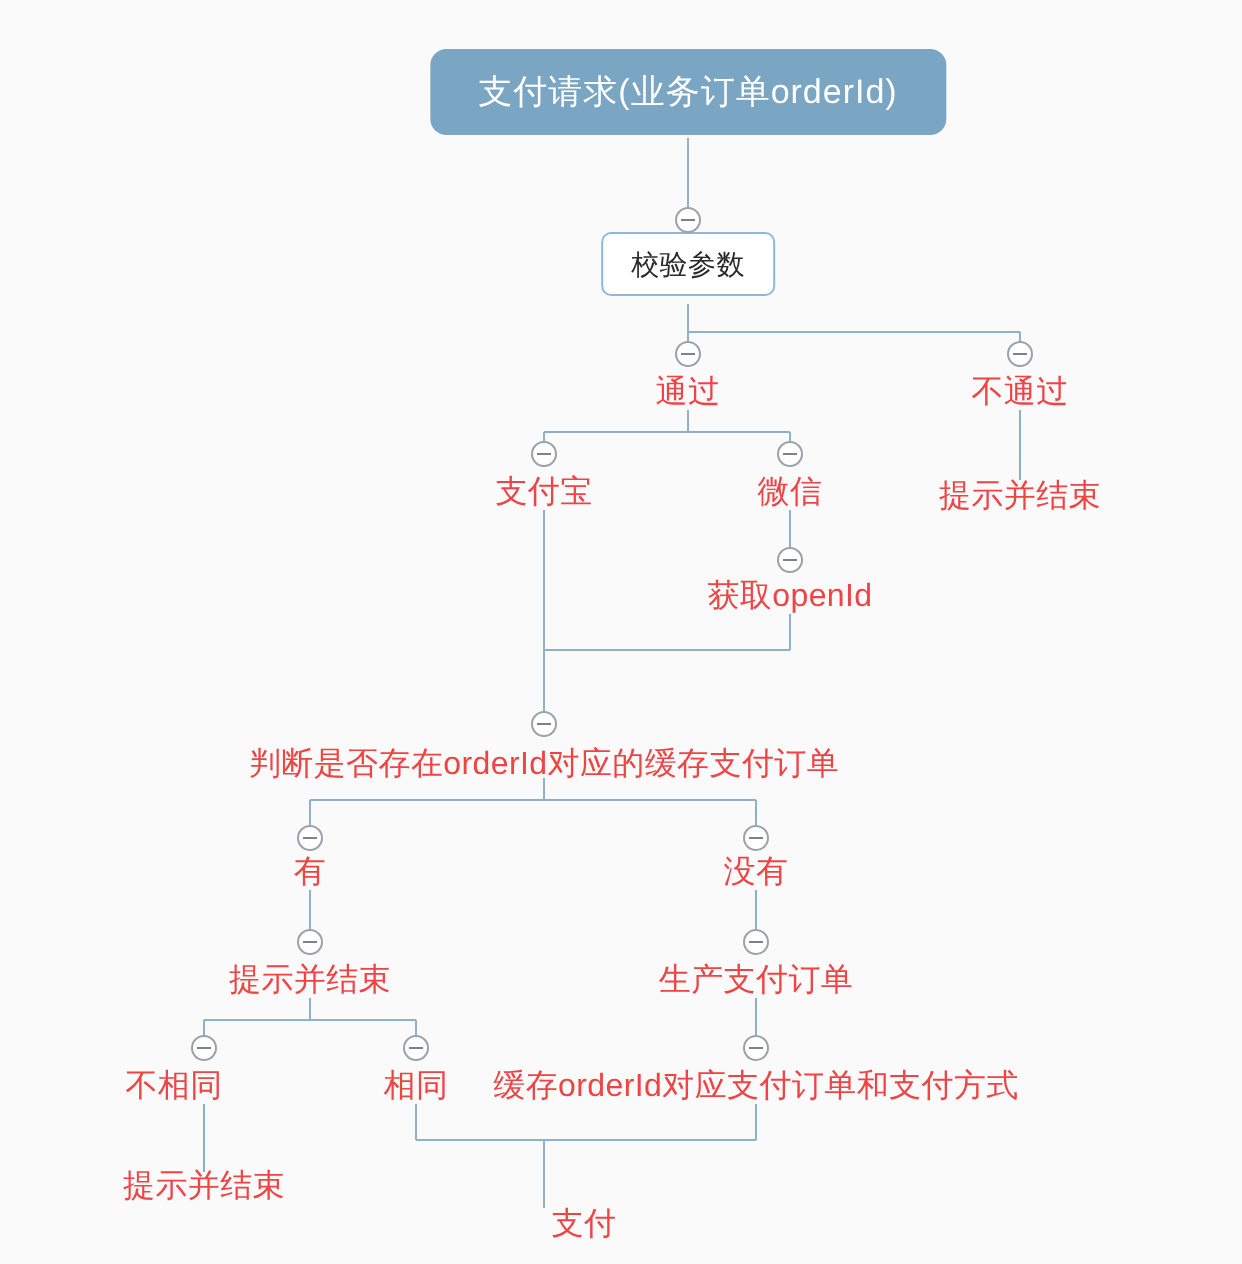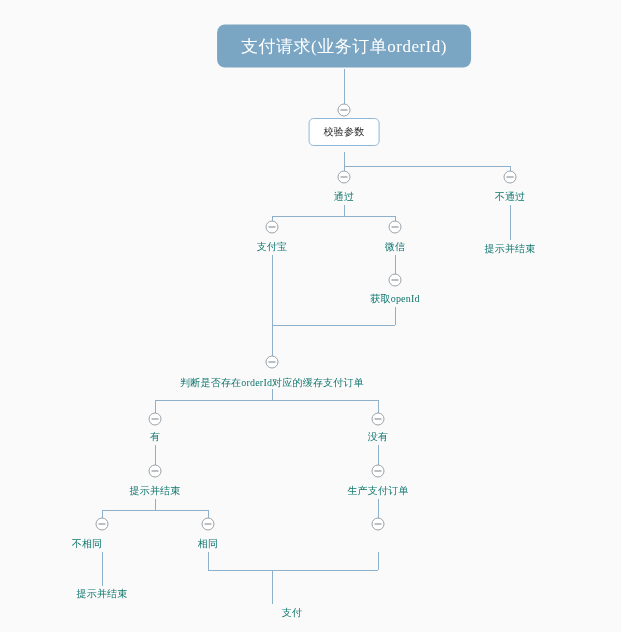--- a/index.html
+++ b/index.html
@@ -11,54 +11,53 @@
     height: 632px;
     background: #fafafa;
     font-family: "Liberation Sans", "DejaVu Sans", sans-serif;
     overflow: hidden;
   }
   #canvas {
     position: relative;
     width: 621px;
     height: 632px;
     background: #fafafa;
-    font-family: Liberation Serif, serif;
   }
   svg.edges {
     position: absolute;
     left: 0;
     top: 0;
     width: 621px;
     height: 632px;
     pointer-events: none;
   }
   
   .node {
     position: absolute;
     white-space: nowrap;
-    font-size: 10px;
+    font-size: 16px;
     line-height: 1;
-    color: #0f766e;
+    color: #ef4444;
     transform: translate(-50%, -50%);
     letter-spacing: 0.2px;
   }
   .node.root {
     background: #7aa6c4;
     color: #ffffff;
     font-size: 17px;
     padding: 13px 24px;
     border-radius: 8px;
     letter-spacing: 0.5px;
   }
   .node.boxed {
     background: #ffffff;
     border: 1px solid #8fb8d8;
     border-radius: 5px;
     padding: 8px 14px;
-    font-size: 10px;
+    font-size: 14px;
     color: #2b2b2b;
   }
   .node.plain {
     background: transparent;
     padding: 0;
   }
   
   .toggle {
     position: absolute;
     width: 13px;
@@ -142,20 +141,21 @@
   <div class="node plain" style="left: 378px; top: 437px; text-align: right;">没有</div>
 
   <div class="node plain" style="left: 155px; top: 491px;">提示并结束</div>
 
   <div class="node plain" style="left: 378px; top: 491px;">生产支付订单</div>
 
   <div class="node plain" style="left: 87px; top: 544px;">不相同</div>
 
   <div class="node plain" style="left: 208px; top: 544px;">相同</div>
 
+  <div class="node plain" style="left: 378px; top: 544px;">缓存orderId对应支付订单和支付方式</div>
 
   <div class="node plain" style="left: 102px; top: 594px;">提示并结束</div>
 
   <div class="node plain" style="left: 272px; top: 613px; margin-left: 20px;">支付</div>
 
 <div class="toggle" style="left: 344px; top: 110px;"></div>
     <div class="toggle" style="left: 344px; top: 177px;"></div>
     <div class="toggle" style="left: 510px; top: 177px;"></div>
     <div class="toggle" style="left: 272px; top: 227px;"></div>
     <div class="toggle" style="left: 395px; top: 227px;"></div>

